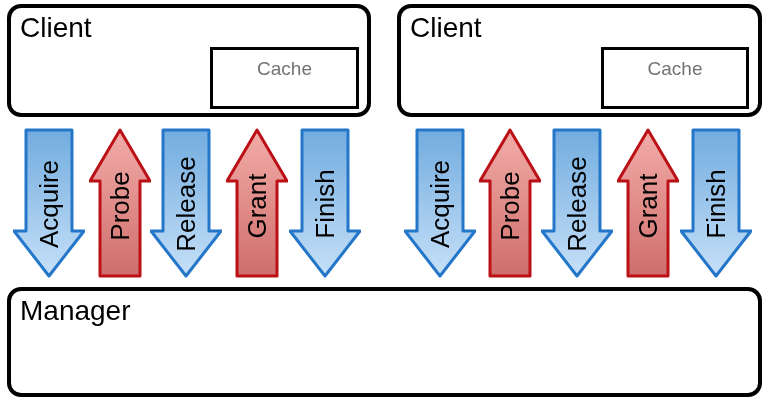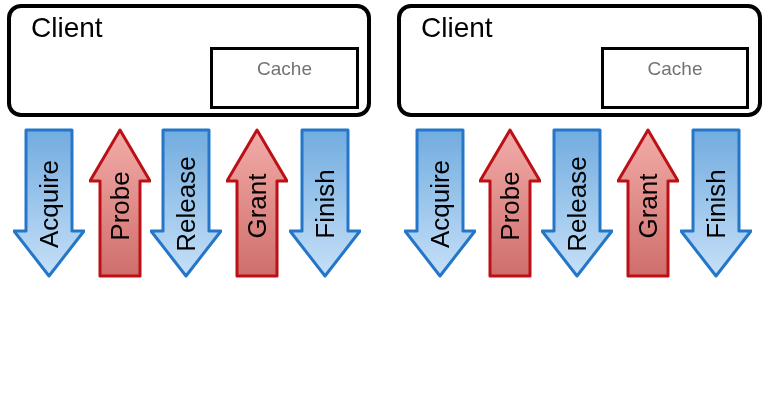--- a/index.html
+++ b/index.html
@@ -17,21 +17,21 @@
   }
   .box {
     position: absolute;
     box-sizing: border-box;
     background: #ffffff;
     border: 4px solid #000000;
     border-radius: 14px;
   }
   .box-label {
     display: block;
-    padding: 5px 0 0 20px;
+    padding: 5px 0 0 9px;
     font-size: 28px;
     line-height: 1.1;
     color: #000000;
     white-space: nowrap;
   }
   .cache-box {
     position: absolute;
     box-sizing: border-box;
     background: #ffffff;
     border: 3px solid #000000;
@@ -78,20 +78,23 @@
     <span class="cache-label">Cache</span>
   </div>
 
   <div class="box" style="left:397px; top:4px; width:365px; height:113px;">
     <span class="box-label">Client</span>
   </div>
   <div class="cache-box" style="left:601px; top:47px; width:148px; height:62px;">
     <span class="cache-label">Cache</span>
   </div>
 
+  <div class="box" style="left:7px; top:287px; width:755px; height:110px;">
+    <span class="box-label">Manager</span>
+  </div>
 
   <svg class="arrow" style="left:13px" width="72" height="150" viewBox="0 0 72 150">
     <polygon points="13,2 59,2 59,103 71,103 36,148 1,103 13,103" fill="url(#gradBlue)" stroke-width="3" stroke-linejoin="round" stroke="#2476c9"></polygon>
     <text x="36" y="76" transform="rotate(-90 36 76)" text-anchor="middle" dominant-baseline="central">Acquire</text>
   </svg>
 
   <svg class="arrow" style="left:89px" width="62" height="150" viewBox="0 0 62 150">
     <polygon points="31,2 61,53 51,53 51,148 11,148 11,53 1,53" fill="url(#gradRed)" stroke-width="3" stroke-linejoin="round" stroke="#bb1016"></polygon>
     <text x="31" y="78" transform="rotate(-90 31 78)" text-anchor="middle" dominant-baseline="central">Probe</text>
   </svg>

